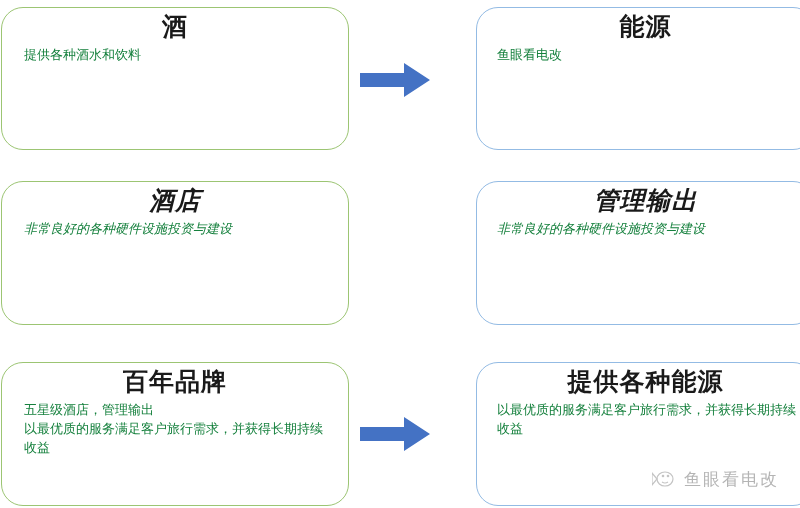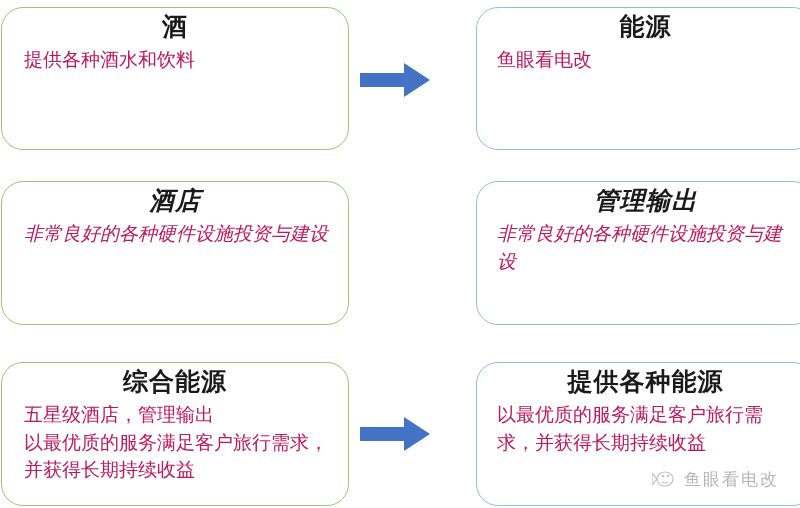--- a/index.html
+++ b/index.html
@@ -50,22 +50,22 @@
     text-align: center;
     font-weight: bold;
     color: #1a1a1a;
     font-size: 25px;
     line-height: 1.05;
     margin: 5px 0 0 0;
     letter-spacing: 1px;
     white-space: nowrap;
   }
   .card-body {
-    color: #be185d;
-    font-size: 19px;
+    color: #15803d;
+    font-size: 13px;
     line-height: 1.45;
     margin-top: 7px;
     white-space: pre-line;
   }
   .card-left .card-body  { padding: 0 20px 0 22px; }
   .card-right .card-body { padding: 0 18px 0 20px; }
 
   
   .arrow {
     position: absolute;
@@ -137,21 +137,21 @@
     </div>
 
     <div class="card card-right">
       <div class="card-title">管理输出</div>
       <div class="card-body">非常良好的各种硬件设施投资与建设</div>
     </div>
   </div>
 
   <div class="row row-3">
     <div class="card card-left">
-      <div class="card-title">综合能源</div>
+      <div class="card-title">百年品牌</div>
       <div class="card-body">五星级酒店，管理输出
 以最优质的服务满足客户旅行需求，并获得长期持续收益</div>
     </div>
 
     <div class="card card-right">
       <div class="card-title">提供各种能源</div>
       <div class="card-body">以最优质的服务满足客户旅行需求，并获得长期持续收益</div>
     </div>
   </div>
 

